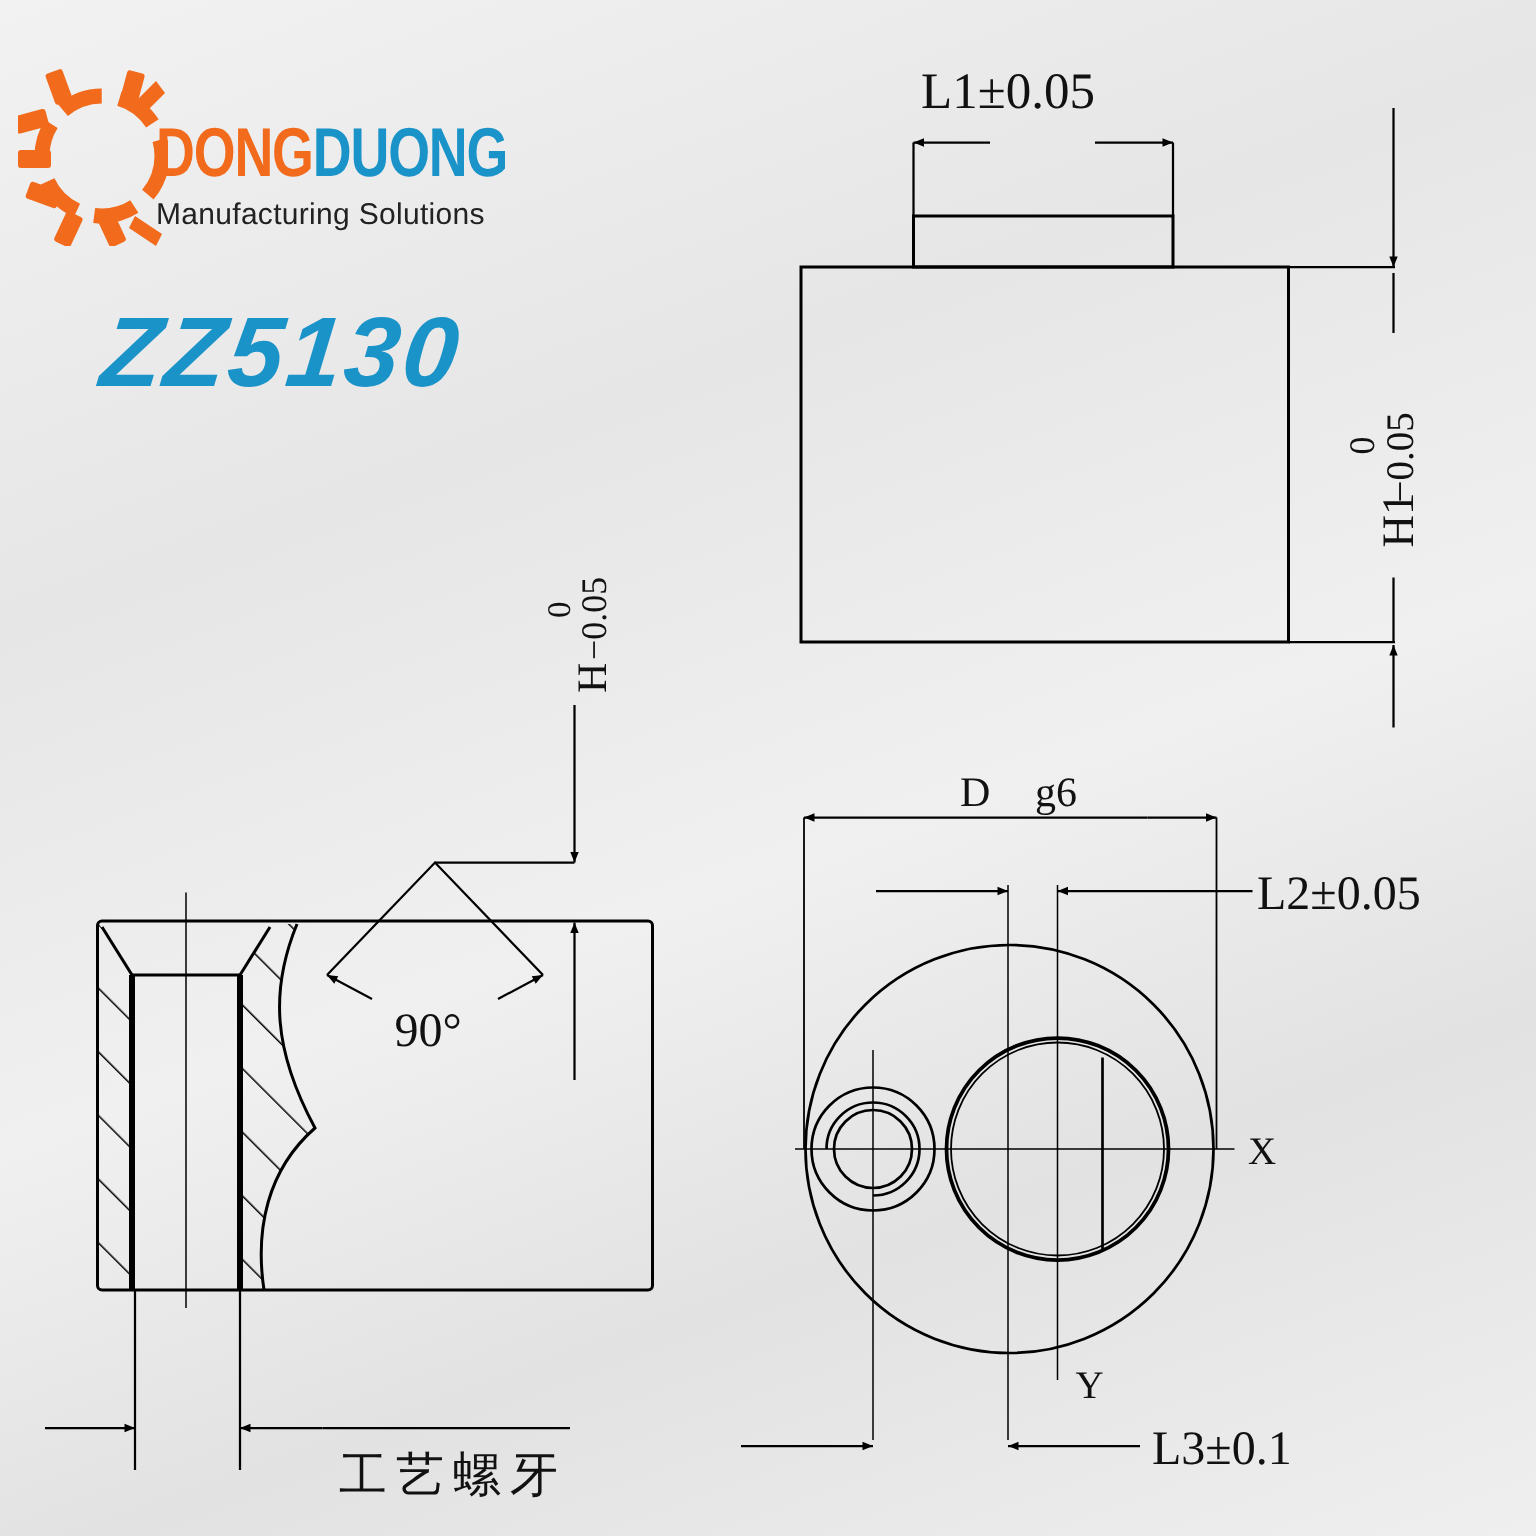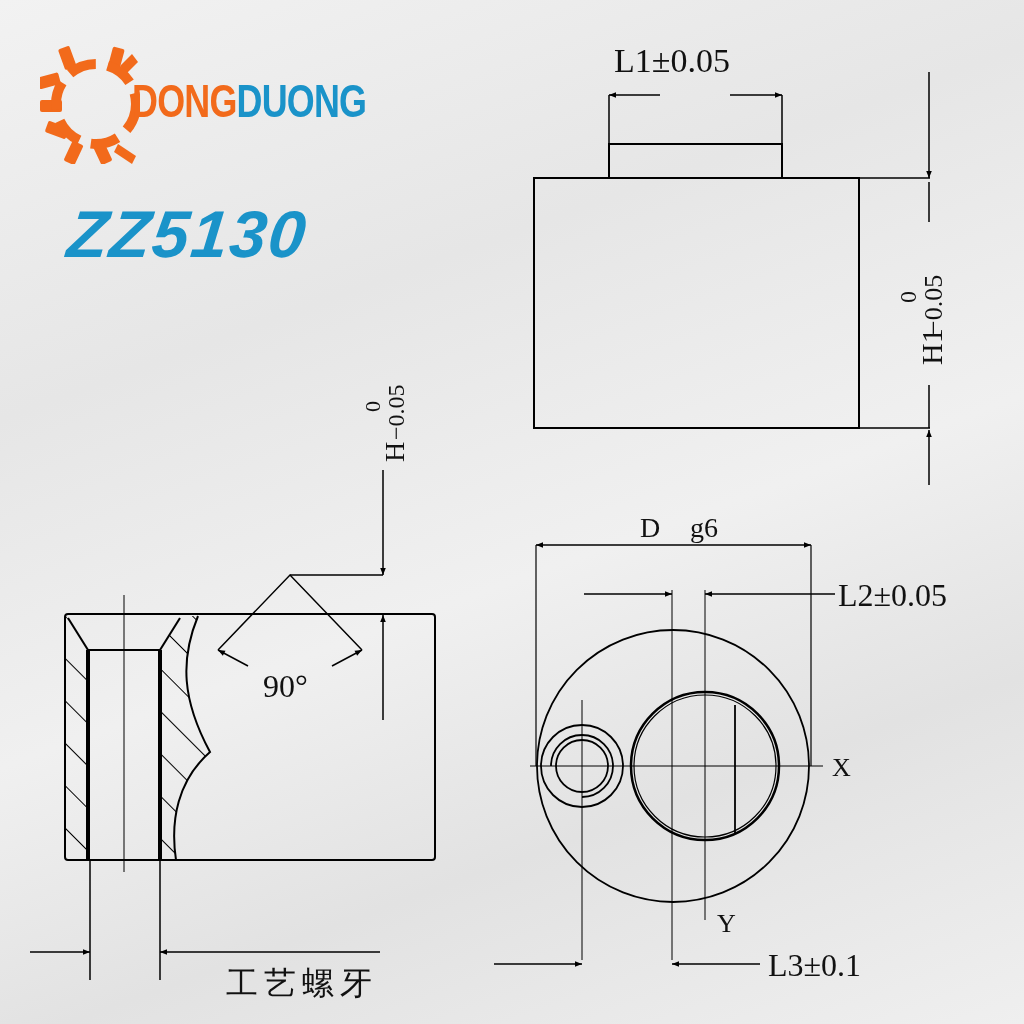--- a/index.html
+++ b/index.html
@@ -1,21 +1,21 @@
 <!DOCTYPE html>
 <html><head>
 <meta charset="utf-8">
 <style>
   html, body { margin:0; padding:0; }
   body {
     width:1024px; height:1024px; overflow:hidden; position:relative;
     background: linear-gradient(160deg, #f2f2f2 0%, #e6e6e6 30%, #f0f0f0 55%, #e2e2e2 75%, #efefef 100%);
     font-family: "Liberation Sans", sans-serif;
   }
-  .logo { position:absolute; left:40px; top:44px; width:380px; height:120px; }
+  .logo { position:absolute; left:12px; top:44px; width:380px; height:120px; }
   .brand-word { position:absolute; left:92px; top:34px; font-family:"Liberation Sans", sans-serif; font-weight:bold; font-size:46px; letter-spacing:-1px; transform:scaleX(0.78); transform-origin:left top; line-height:46px; }
   .brand-orange { color:#f26a1b; }
   .brand-blue { color:#1a93c9; }
   .tagline { position:absolute; left:92px; top:88px; font-size:20px; color:#222; letter-spacing:0.2px; }
   .model { position:absolute; left:68px; top:196px; font-size:66px; font-weight:bold; font-style:italic; color:#1a93c9; letter-spacing:2px; transform:skewX(-6deg); }
   svg.drawing { position:absolute; left:0; top:0; }
   .dim-text { font-family:"Liberation Serif", serif; fill:#111; }
 </style>
 </head>
 <body>
@@ -32,20 +32,21 @@
       <rect x="28" y="98" width="12" height="22" rx="2" transform="rotate(25 34 108)"></rect>
       <rect x="56" y="98" width="12" height="22" rx="2" transform="rotate(-25 62 108)"></rect>
       <path d="M80 22 L92 10 L98 18 L86 30 Z"></path>
       <path d="M78 100 L96 112 L92 120 L74 108 Z"></path>
     </g>
     <circle cx="56" cy="60" r="40" fill="none" stroke="#f26a1b" stroke-width="10" stroke-dasharray="28 12"></circle>
   </svg>
   <div class="brand-word">
     <span class="brand-orange">DONG</span><span class="brand-blue">DUONG</span>
   </div>
+  <div class="tagline">Manufacturing Solutions</div>
 </div>
 
 <div class="model">ZZ5130</div>
 
 <svg class="drawing" width="1024" height="1024" viewBox="0 0 1024 1024">
   <defs>
     <marker id="arr" viewBox="0 0 10 10" refX="10" refY="5" markerWidth="14" markerHeight="7" orient="auto-start-reverse" markerUnits="userSpaceOnUse">
       <path d="M0 1 L10 5 L0 9 Z" fill="#000"></path>
     </marker>
     <pattern id="hatch" patternUnits="userSpaceOnUse" width="30" height="30" patternTransform="rotate(-45)">

